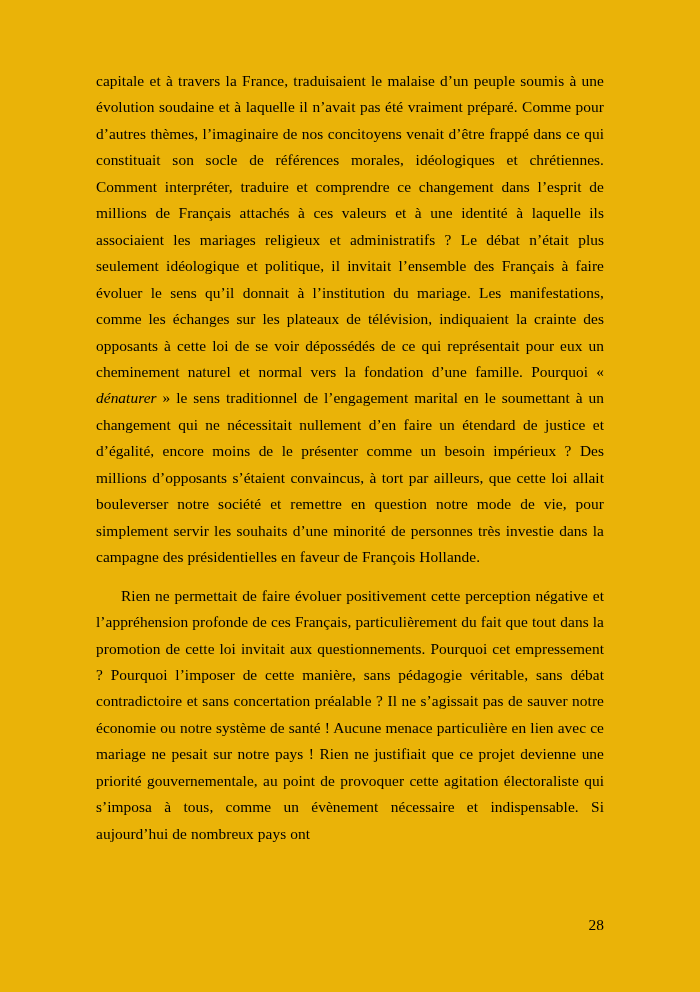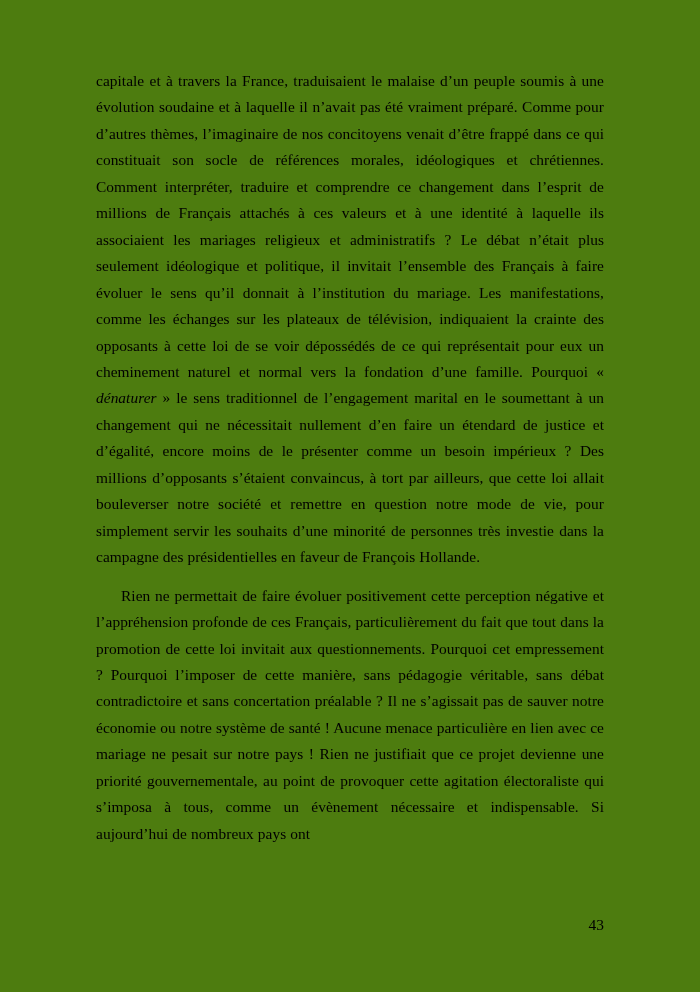--- a/index.html
+++ b/index.html
@@ -9,21 +9,21 @@
   }
   body {
     font-family: "Liberation Serif", "DejaVu Serif", serif;
     color: #000000;
     -webkit-font-smoothing: antialiased;
   }
   .page {
     position: relative;
     width: 700px;
     height: 992px;
-    background: #4d7c0f;
+    background: #eab308;
     overflow: hidden;
     box-sizing: border-box;
   }
   .text-column {
     position: absolute;
     left: 96px;
     top: 68px;
     width: 508px;
   }
   .para {
@@ -60,15 +60,15 @@
 </head>
 <body>
 
 <div class="page">
 
   <div class="text-column">
     <p class="para continued">capitale et à travers la France, traduisaient le malaise d’un peuple soumis à une évolution soudaine et à laquelle il n’avait pas été vraiment préparé. Comme pour d’autres thèmes, l’imaginaire de nos concitoyens venait d’être frappé dans ce qui constituait son socle de références morales, idéologiques et chrétiennes. Comment interpréter, traduire et comprendre ce changement dans l’esprit de millions de Français attachés à ces valeurs et à une identité à laquelle ils associaient les mariages religieux et administratifs ? Le débat n’était plus seulement idéologique et politique, il invitait l’ensemble des Français à faire évoluer le sens qu’il donnait à l’institution du mariage. Les manifestations, comme les échanges sur les plateaux de télévision, indiquaient la crainte des opposants à cette loi de se voir dépossédés de ce qui représentait pour eux un cheminement naturel et normal vers la fondation d’une famille. Pourquoi « <em class="italic-term">dénaturer</em> » le sens traditionnel de l’engagement marital en le soumettant à un changement qui ne nécessitait nullement d’en faire un étendard de justice et d’égalité, encore moins de le présenter comme un besoin impérieux ? Des millions d’opposants s’étaient convaincus, à tort par ailleurs, que cette loi allait bouleverser notre société et remettre en question notre mode de vie, pour simplement servir les souhaits d’une minorité de personnes très investie dans la campagne des présidentielles en faveur de François Hollande.</p>
     <p class="para new-para">Rien ne permettait de faire évoluer positivement cette perception négative et l’appréhension profonde de ces Français, particulièrement du fait que tout dans la promotion de cette loi invitait aux questionnements. Pourquoi cet empressement ? Pourquoi l’imposer de cette manière, sans pédagogie véritable, sans débat contradictoire et sans concertation préalable ? Il ne s’agissait pas de sauver notre économie ou notre système de santé ! Aucune menace particulière en lien avec ce mariage ne pesait sur notre pays ! Rien ne justifiait que ce projet devienne une priorité gouvernementale, au point de provoquer cette agitation électoraliste qui s’imposa à tous, comme un évènement nécessaire et indispensable. Si aujourd’hui de nombreux pays ont</p>
   </div>
 
-  <div class="page-number">43</div>
+  <div class="page-number">28</div>
 
 </div>
 
 </body></html>

